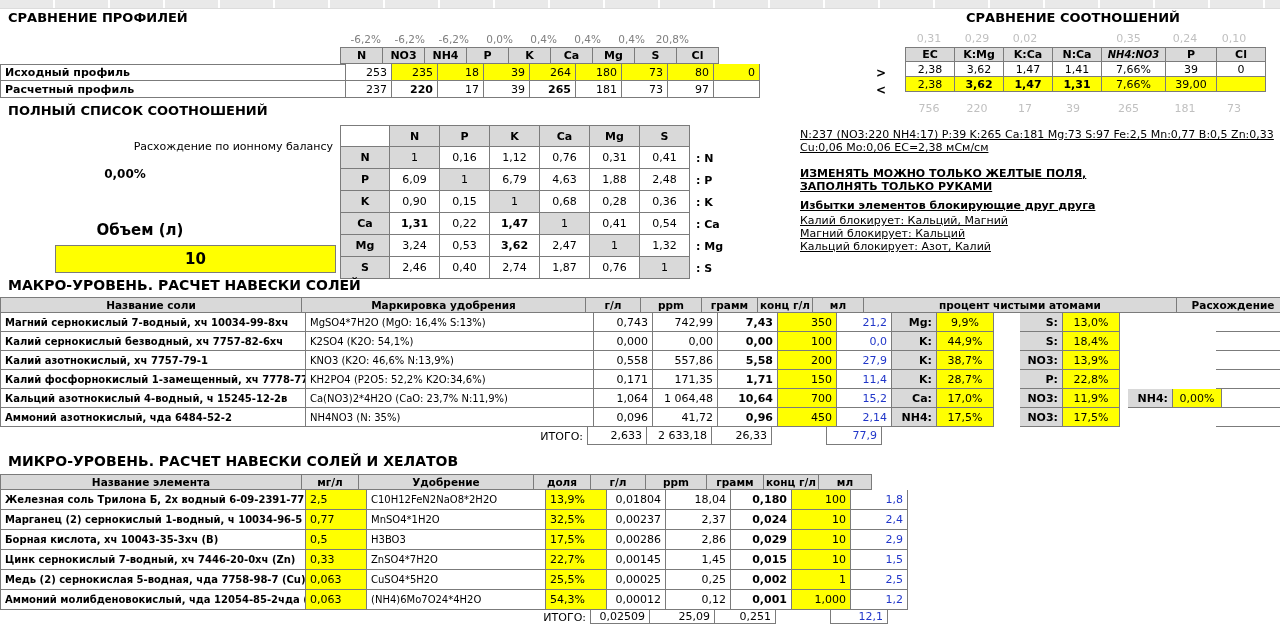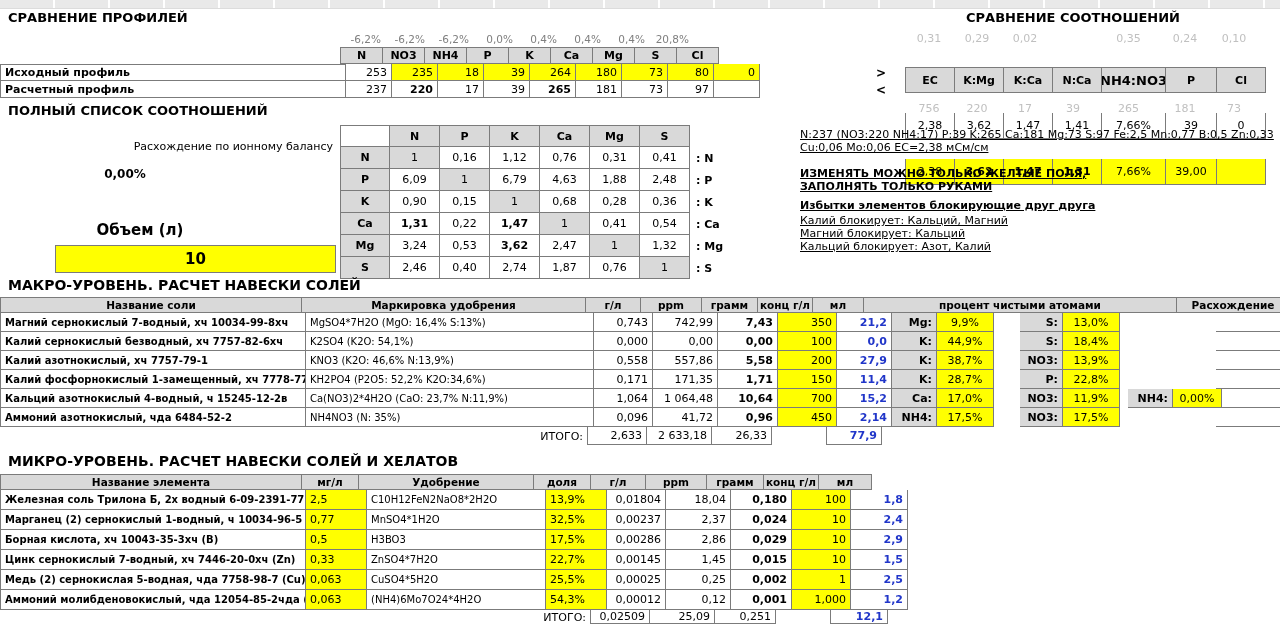--- a/index.html
+++ b/index.html
@@ -9,33 +9,33 @@
   .row{display:flex;}
   .c{border-right:1px solid #7b7b7b;border-bottom:1px solid #7b7b7b;display:flex;align-items:center;justify-content:center;overflow:hidden;white-space:nowrap;}
   .nb{display:flex;align-items:center;justify-content:center;overflow:hidden;white-space:nowrap;}
   .bl{border-left:1px solid #7b7b7b;}
   .bt{border-top:1px solid #7b7b7b;}
   .g{background:#d9d9d9;}
   .y{background:#ffff00;}
   .b{font-weight:700;}
   .l{justify-content:flex-start;padding-left:4px;}
   .r{justify-content:flex-end;padding-right:4px;}
-  .blue{color:#2136c9;font-weight:700;}
+  .blue{color:#2136c9;font-weight:400;}
   .faded{color:#c0c0c0;}
   .grayt{color:#7f7f7f;}
   .title{position:absolute;font-weight:700;font-size:13px;white-space:nowrap;}
-  .small{font-size:13px;}
+  .small{font-size:10px;font-style:italic;}
   
   .prof .row{height:17px;}
   .prof .sp{width:340px;}
   .prof .lbl{width:340px;font-weight:700;}
   .prof .cell{width:41px;}
   .pc{width:41px;display:flex;align-items:center;justify-content:flex-end;padding-right:3px;font-size:10.5px;}
   
-  .rt .row{height:26px;margin-top:20px;}
+  .rt .row{height:15px;}
   .rt .c0{width:48px}.rt .c1{width:48px}.rt .c2{width:48px}.rt .c3{width:48px}.rt .c4{width:63px}.rt .c5{width:50px}.rt .c6{width:48px}
   
   .mat .hrow{height:17px;}
   .mat .row{height:22px;}
   .mat .lab{width:48px;}
   .mat .cell{width:49px;}
   .mat .suf{width:52px;justify-content:flex-start;padding-left:6px;font-weight:700;}
   
   .mhead{height:16px;font-weight:700;font-size:10.5px;}
   .mhead>div{border-top:1px solid #7b7b7b;}

